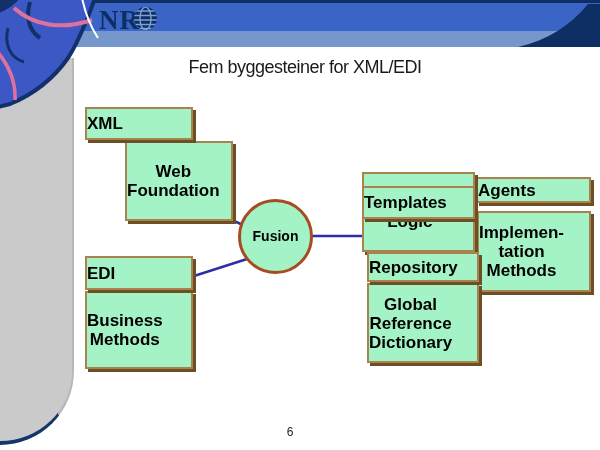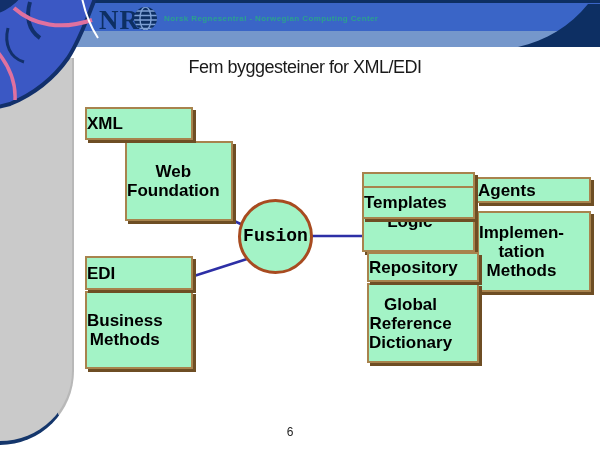--- a/index.html
+++ b/index.html
@@ -46,21 +46,21 @@
   .box-label{
     font-weight:bold;font-size:17px;line-height:19px;color:#000;
     text-align:center;white-space:pre-line;
   }
   .fusion{
     position:absolute;box-sizing:border-box;left:238px;top:199px;width:75px;height:75px;
     background:#a3f3c6;border:3px solid #a84b20;border-radius:50%;
     display:flex;align-items:center;justify-content:center;z-index:4;
     box-shadow:none;
   }
-  .fusion .box-label{font-size:18px;font-family:Liberation Mono, monospace;}
+  .fusion .box-label{font-size:14px;}
   .b-xml{left:85px;top:107px;width:108px;height:33px;z-index:4;}
   .b-web{left:85px;top:141px;width:108px;height:80px;z-index:3;margin-left:40px;}
   .b-edi{left:85px;top:256px;width:108px;height:34px;z-index:4;}
   .b-bus{left:85px;top:291px;width:108px;height:78px;z-index:3;}
   .b-tem{left:362px;top:138px;width:113px;height:33px;z-index:5;margin-top:48px;}
   .b-pro{left:362px;top:172px;width:113px;height:80px;z-index:4;}
   .b-rep{left:367px;top:252px;width:112px;height:30px;z-index:5;}
   .b-grd{left:367px;top:283px;width:112px;height:80px;z-index:4;}
   .b-age{left:476px;top:177px;width:115px;height:26px;z-index:3;}
   .b-imp{left:477px;top:211px;width:114px;height:81px;z-index:2;}
@@ -92,21 +92,20 @@
     <circle cx="12.5" cy="12.5" r="11.5" fill="#0d2f63"></circle>
     <g clip-path="url(#gc)" stroke="#7ea0d4" stroke-width="1.4" fill="none">
       <line x1="0" y1="5" x2="25" y2="5"></line>
       <line x1="0" y1="9.5" x2="25" y2="9.5"></line>
       <line x1="0" y1="14" x2="25" y2="14"></line>
       <line x1="0" y1="18.5" x2="25" y2="18.5"></line>
       <line x1="0" y1="22.5" x2="25" y2="22.5"></line>
       <ellipse cx="12.5" cy="12.5" rx="5.5" ry="11.5"></ellipse>
     </g>
   </svg>
-  <div class="org-text">Norsk Regnesentral - Norwegian Computing Center</div>
 
   <div class="gray-pill"></div>
 
   <svg class="blob-svg" width="112" height="114" viewBox="0 0 112 114">
     <path d="M96,-4 C88,16 81,38 68,58 C54,78 34,94 10,104 L-6,108 L-6,-4 Z" fill="#3b58c4" stroke="#12306b" stroke-width="4"></path>
     <path d="M-4,-4 L22,-4 C12,8 2,12 -4,14 Z" fill="#12306b"></path>
     <path d="M30,2 C26,16 28,30 40,38" stroke="#12306b" stroke-width="4" fill="none"></path>
     <path d="M8,28 C4,44 10,58 24,62" stroke="#12306b" stroke-width="3" fill="none"></path>
     <path d="M14,8 C34,26 62,30 92,20" stroke="#e0719f" stroke-width="4" fill="none"></path>
     <path d="M-4,50 C8,64 16,82 15,100" stroke="#e0719f" stroke-width="3.5" fill="none"></path>

